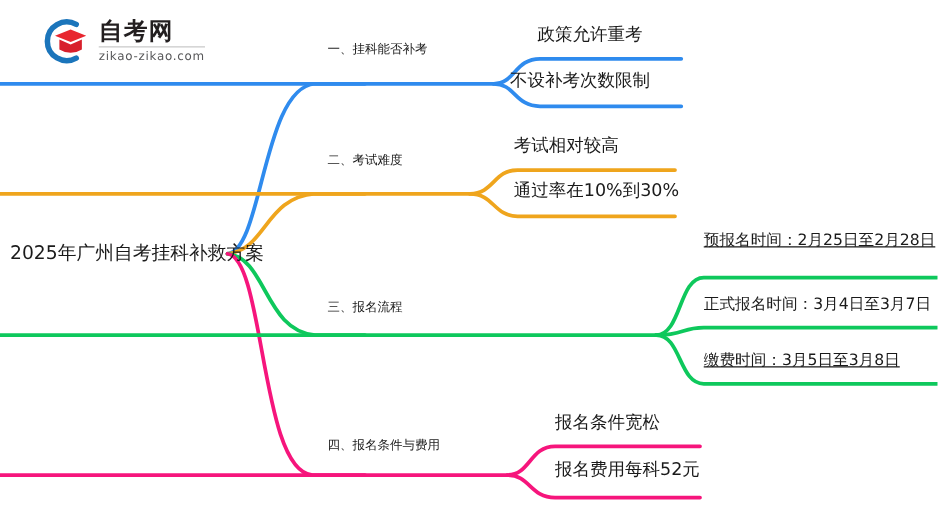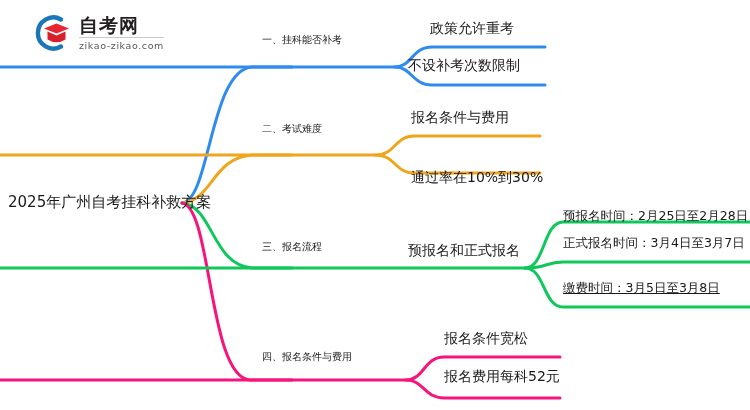--- a/index.html
+++ b/index.html
@@ -107,26 +107,25 @@
     <path d="M406,380 C424,380 424,398 444,398 L560,398" fill="none" stroke="#f6157c" stroke-width="3" stroke-linecap="round"></path>
   </svg>
 
   <div class="node node-root">2025年广州自考挂科补救方案</div>
 
   <div class="node node-l1" style="left:262px;top:35px;">一、挂科能否补考</div>
   <div class="node node-l2" style="left:430px;top:21px;">政策允许重考</div>
   <div class="node node-l2" style="left:408px;top:58px;">不设补考次数限制</div>
 
   <div class="node node-l1" style="left:262px;top:124px;">二、考试难度</div>
-  <div class="node node-l2" style="left:411px;top:110px;">报名条件与费用</div>
-  <div class="node node-l2" style="left:411px;top:146px;margin-top:24px;">通过率在10%到30%</div>
+  <div class="node node-l2" style="left:411px;top:110px;">考试相对较高</div>
+  <div class="node node-l2" style="left:411px;top:146px;">通过率在10%到30%</div>
 
   <div class="node node-l1" style="left:262px;top:242px;">三、报名流程</div>
-  <div class="node node-l2" style="left:408px;top:243px;">预报名和正式报名</div>
-  <div class="node node-l3" style="left:563px;top:210px;">预报名时间：2月25日至2月28日</div>
+  <div class="node node-l3" style="left:563px;top:186px;text-decoration:underline;">预报名时间：2月25日至2月28日</div>
   <div class="node node-l3" style="left:563px;top:237px;text-align:right;">正式报名时间：3月4日至3月7日</div>
   <div class="node node-l3" style="left:563px;top:282px;text-decoration:underline;">缴费时间：3月5日至3月8日</div>
 
   <div class="node node-l1" style="left:262px;top:352px;">四、报名条件与费用</div>
   <div class="node node-l2" style="left:444px;top:331px;">报名条件宽松</div>
   <div class="node node-l2" style="left:444px;top:369px;">报名费用每科52元</div>
 
 </div>
 
 </body></html>

